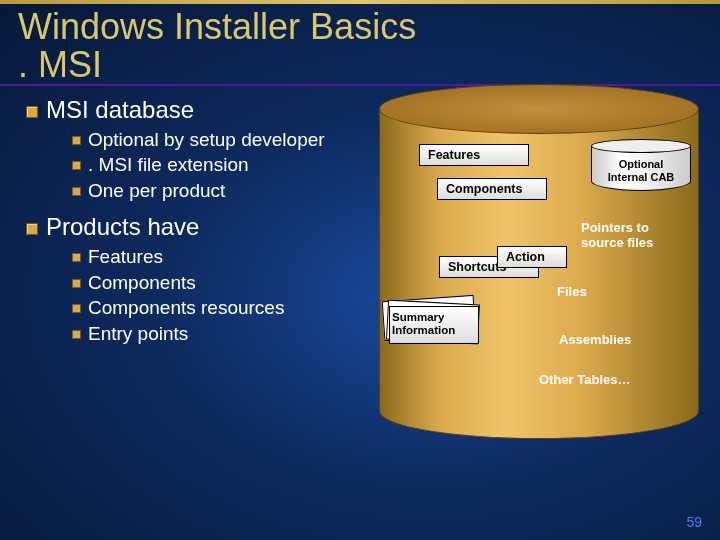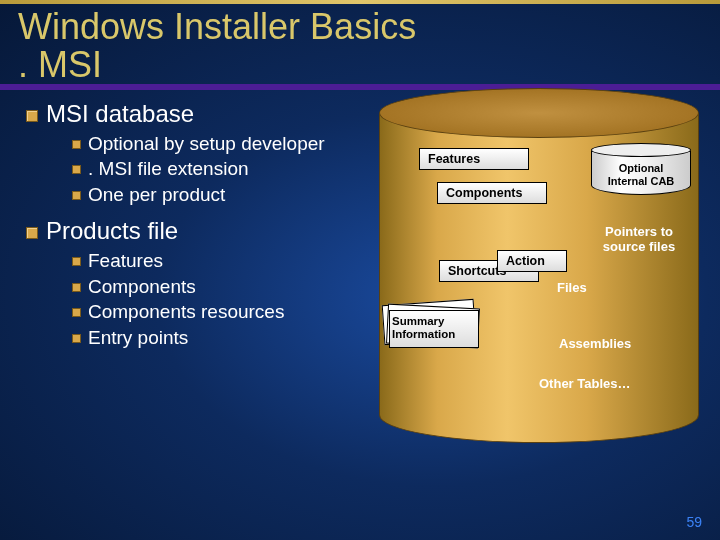--- a/index.html
+++ b/index.html
@@ -17,21 +17,21 @@
     top: 0; left: 0;
     width: 100%;
     height: 4px;
     background: linear-gradient(to right, #b89a3a, #e0c56a, #b89a3a);
   }
   .title {
     padding: 8px 18px 0 18px;
     color: #d9c76a;
     font-size: 36px;
     line-height: 1.05;
-    border-bottom: 6px solid #4c1d95;
+    border-bottom: 2px solid #4c1d95;
     margin-bottom: 6px;
   }
   .content {
     display: flex;
     padding: 0 14px;
     height: calc(100% - 100px);
   }
   .left {
     flex: 0 0 345px;
     padding-left: 12px;
@@ -160,26 +160,25 @@
   }
   .paper-stack::before { left: 0; top: 0; transform: rotate(-4deg); }
   .paper-stack::after { left: 4px; top: 4px; transform: rotate(3deg); }
   .label {
     position: absolute;
     color: #fff;
     font-weight: bold;
     font-size: 13px;
   }
   .label.pointers {
-    right: 10px; top: 136px;
+    right: 18px; top: 136px;
     width: 100px;
-    text-align: center;
     line-height: 1.2;
   }
-  .label.files { left: 178px; top: 192px; }
+  .label.files { left: 178px; top: 200px; }
   .label.assemblies { left: 180px; top: 248px; }
   .label.other { left: 160px; top: 288px; }
   .slide-num {
     position: absolute;
     right: 18px;
     bottom: 10px;
     font-size: 14px;
     color: #3b82f6;
   }
 </style>
@@ -198,21 +197,21 @@
     <ul class="level1">
       <li>
         <span>MSI database</span>
         <ul class="level2">
           <li>Optional by setup developer</li>
           <li>. MSI file extension</li>
           <li>One per product</li>
         </ul>
       </li>
       <li>
-        <span>Products file</span>
+        <span>Products have</span>
         <ul class="level2">
           <li>Features</li>
           <li>Components</li>
           <li>Components resources</li>
           <li>Entry points</li>
         </ul>
       </li>
     </ul>
   </div>
 

